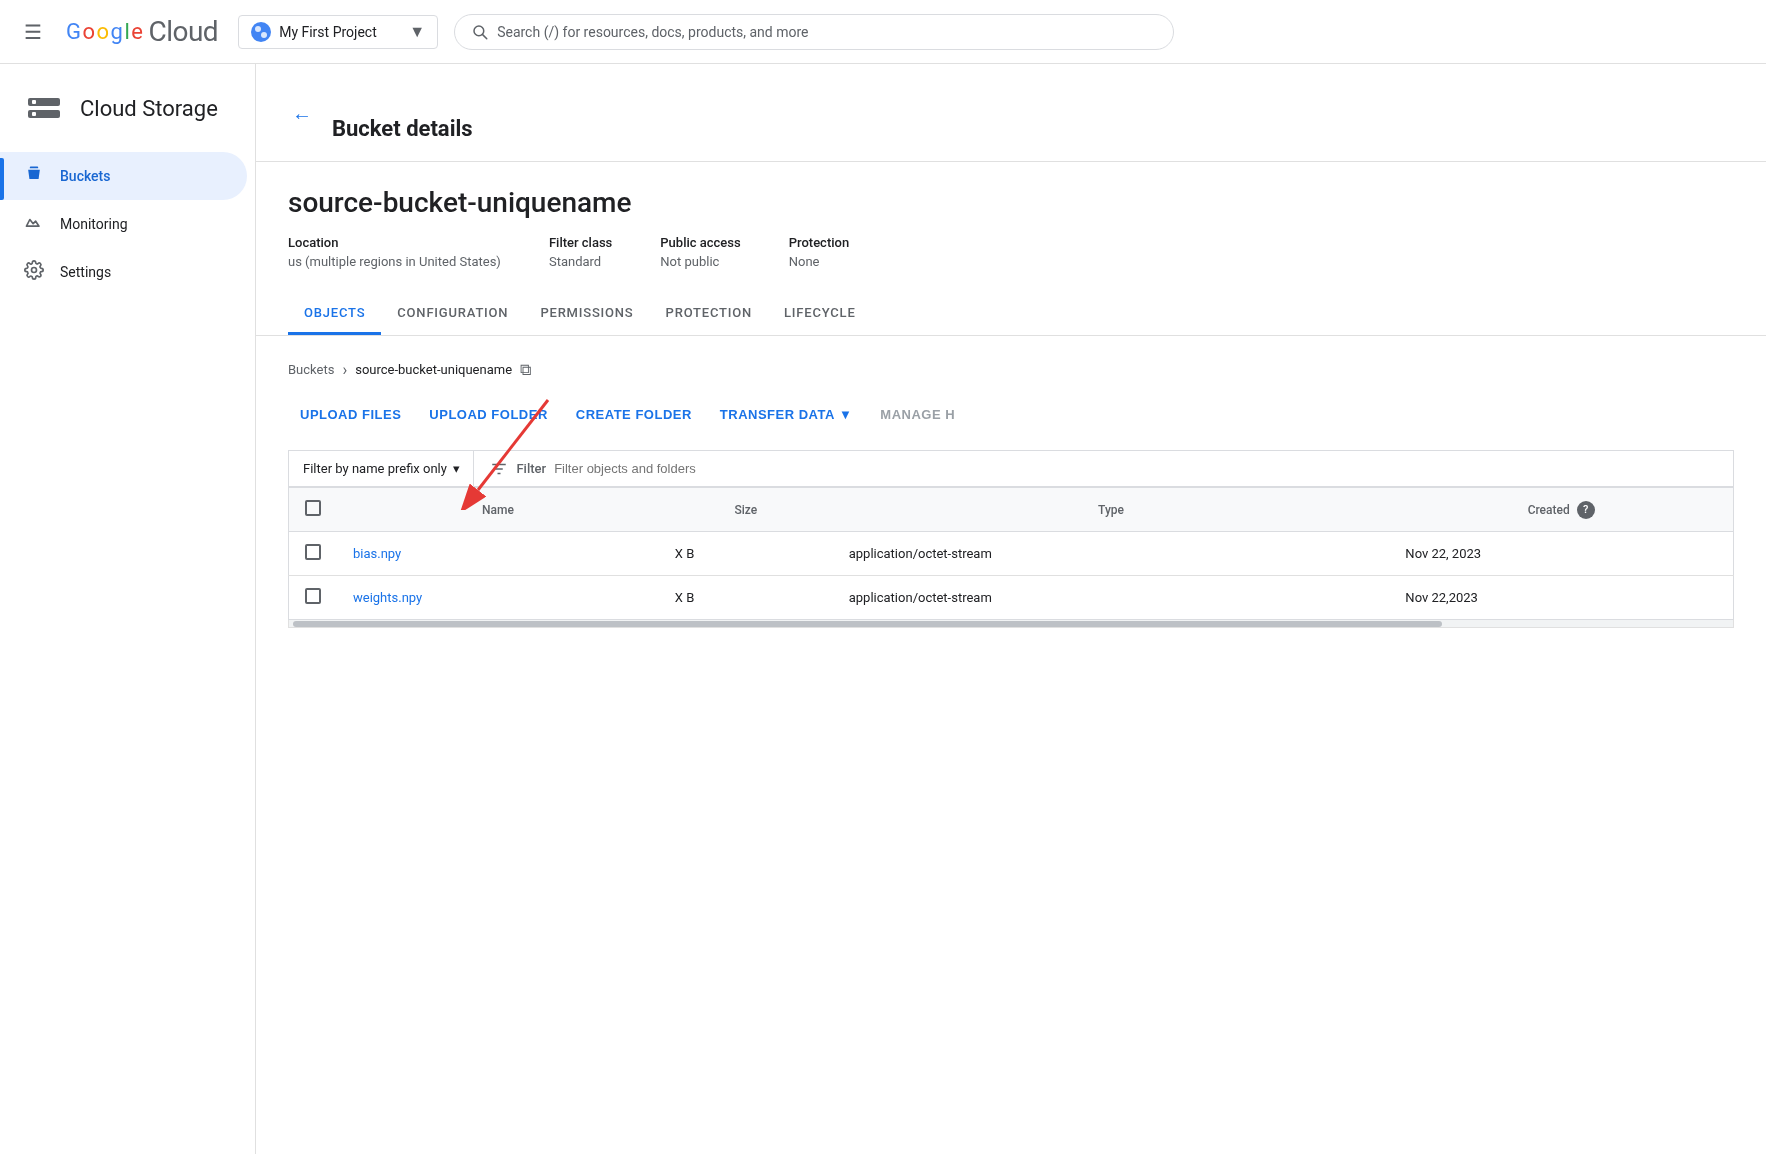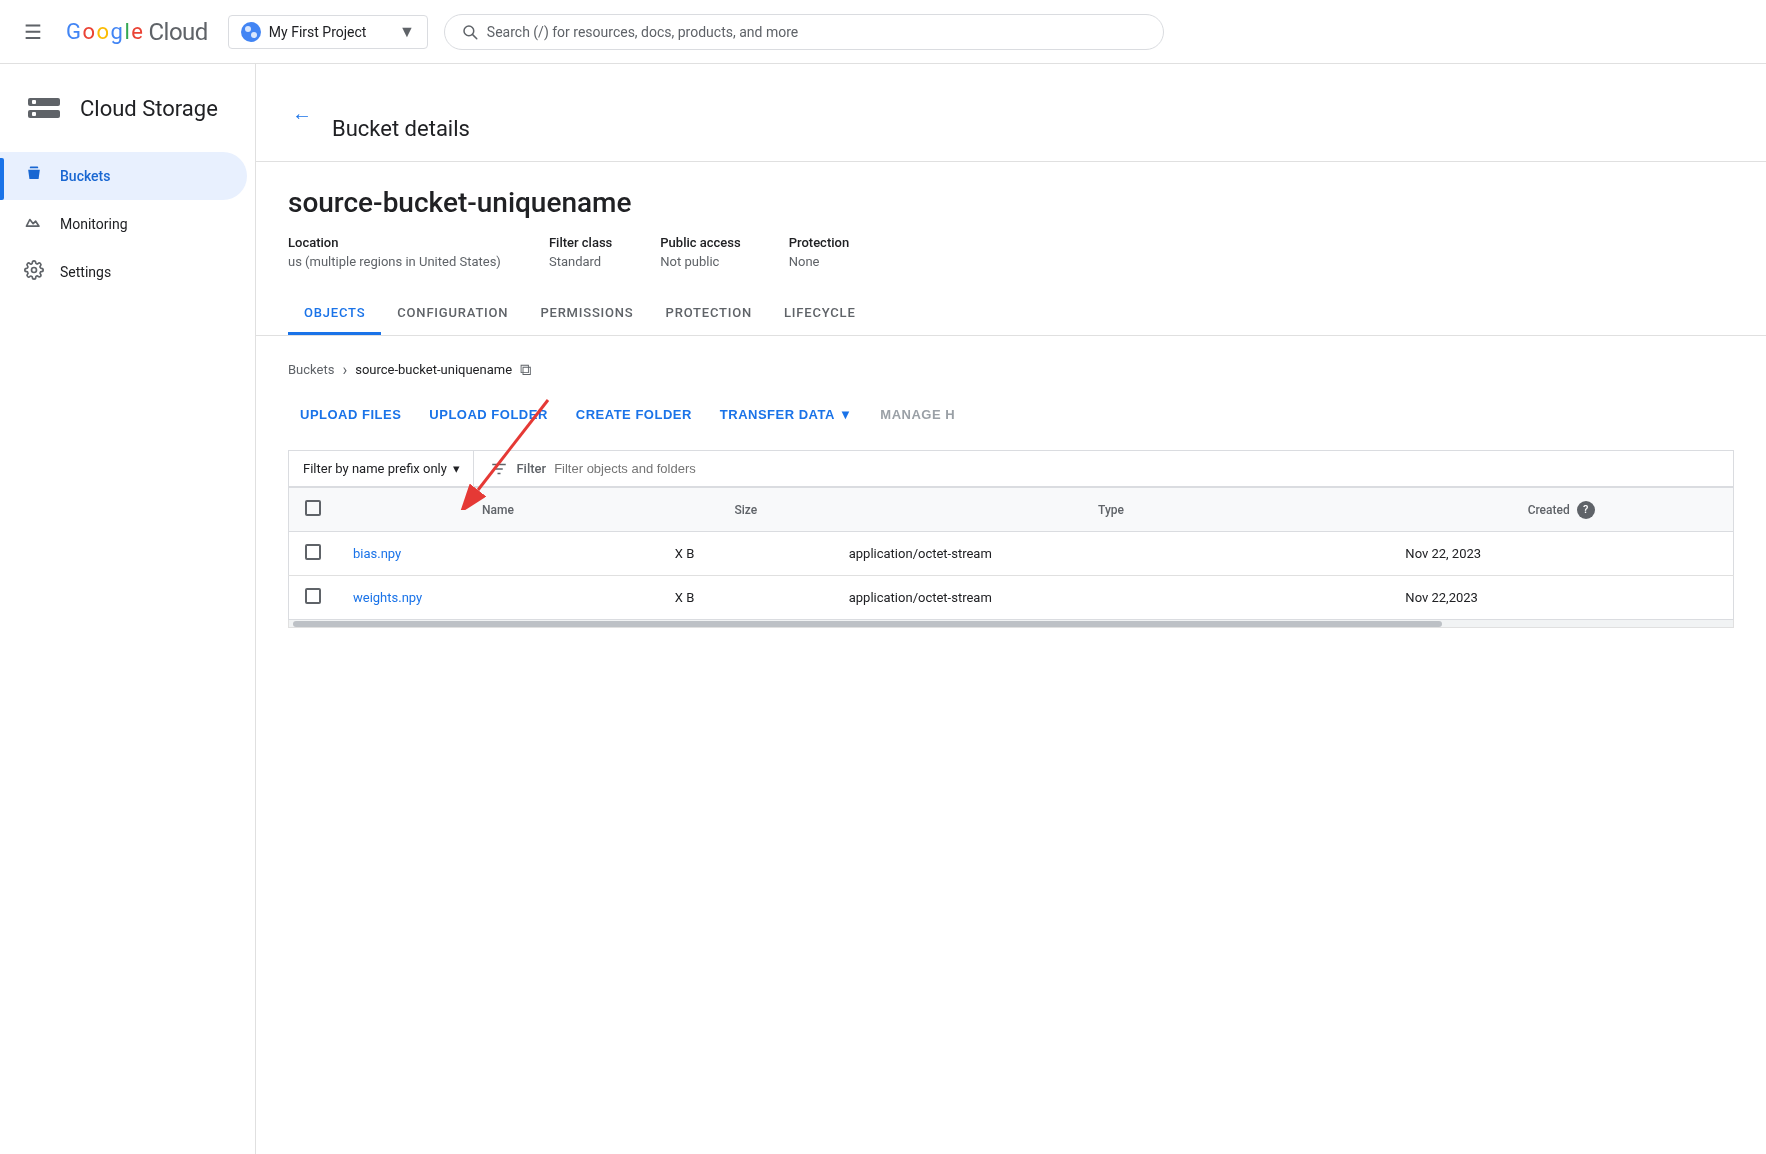--- a/index.html
+++ b/index.html
@@ -24,21 +24,21 @@
       font-weight: 400;
       letter-spacing: -0.5px;
       margin-right: 4px;
     }
     .logo-g { color: #4285f4; }
     .logo-o1 { color: #ea4335; }
     .logo-o2 { color: #fbbc05; }
     .logo-g2 { color: #4285f4; }
     .logo-l { color: #34a853; }
     .logo-e { color: #ea4335; }
-    .logo-cloud { color: #5f6368; font-size: 24px; margin-left: 4px; }
+    .logo-cloud { color: #5f6368; font-size: 28px; margin-left: 4px; }
 
     .project-selector {
       display: flex;
       align-items: center;
       gap: 8px;
       border: 1px solid #dadce0;
       border-radius: 4px;
       padding: 6px 12px;
       cursor: pointer;
       min-width: 200px;
@@ -138,21 +138,21 @@
       border-bottom: 1px solid #e0e0e0;
     }
     .back-button {
       color: #1a73e8;
       font-size: 20px;
       cursor: pointer;
       padding: 4px;
     }
     .page-title {
       font-size: 22px;
-      font-weight: 400;
+      font-weight: 700;
       color: #202124;
       margin-top: 32px;
     }
 
     .bucket-info {
       padding: 24px 32px;
     }
     .bucket-name {
       font-size: 28px;
       font-weight: 500;

